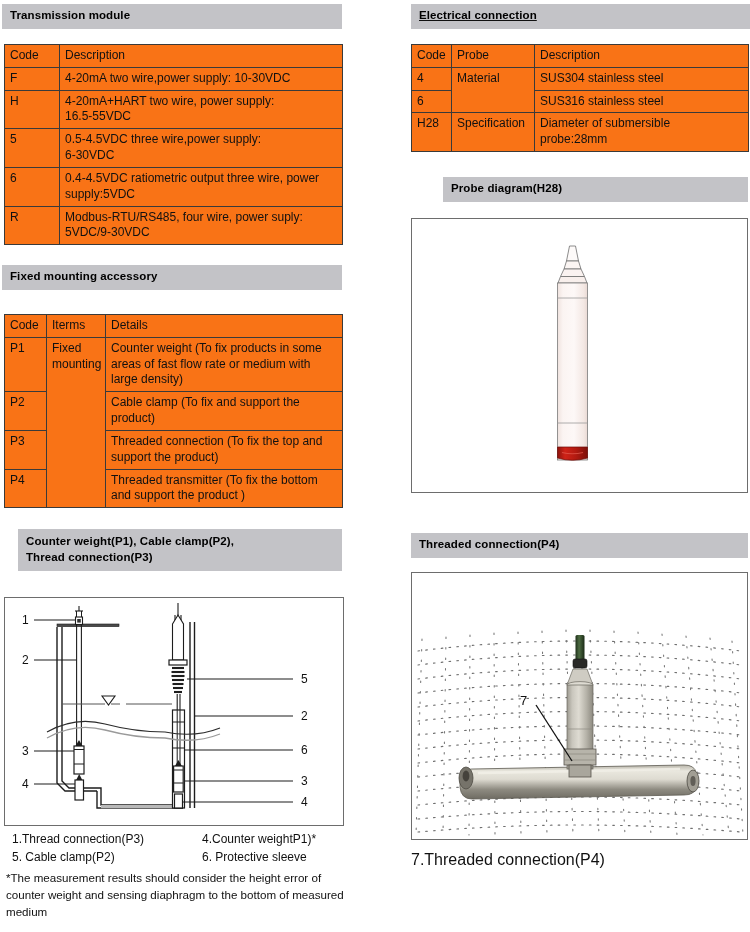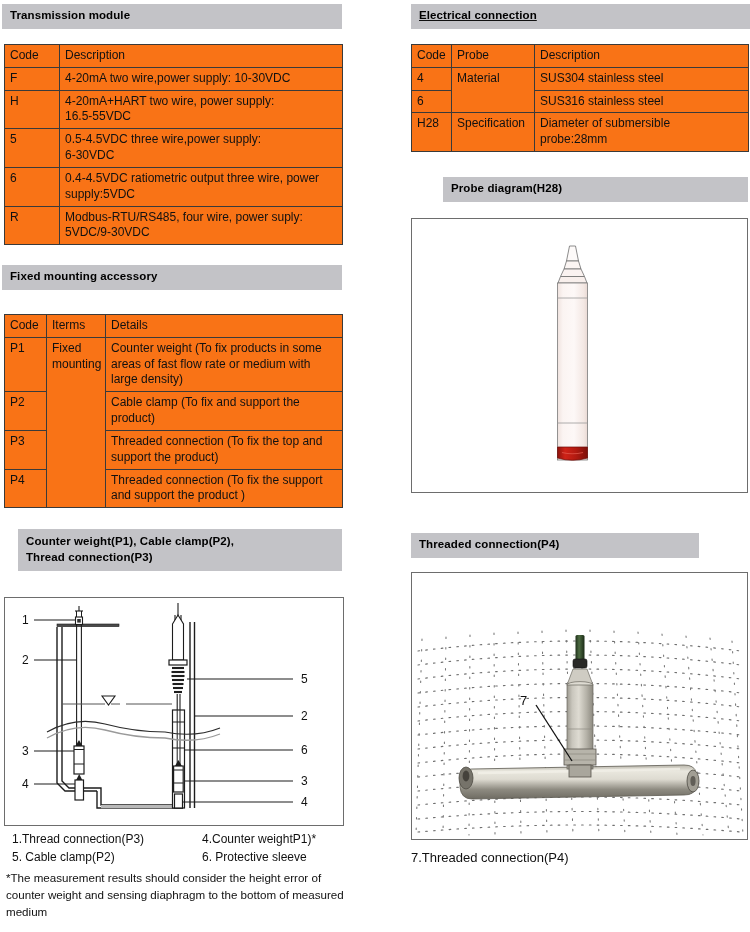--- a/index.html
+++ b/index.html
@@ -69,21 +69,21 @@
 
   
   .figbox {
     border: 1px solid #6d6d6d;
     background: #fff;
     position: relative;
     overflow: hidden;
   }
 
   .caption {
-    font-size: 13px;
+    font-size: 16px;
     line-height: 1.48;
     color: #111;
   }
   .legend-grid {
     display: grid;
     grid-template-columns: 190px 1fr;
     font-size: 12px;
     line-height: 1.5;
     padding-left: 8px;
   }
@@ -174,21 +174,21 @@
             <td style="white-space:pre-line">Cable clamp (To fix and support the
 product)</td>
           </tr>
           <tr>
             <td>P3</td>
             <td style="white-space:pre-line">Threaded connection (To fix the top and
 support the product)</td>
           </tr>
           <tr>
             <td>P4</td>
-            <td style="white-space:pre-line">Threaded connection (To fix the support
+            <td style="white-space:pre-line">Threaded transmitter (To fix the bottom
 and support the product )</td>
           </tr>
         </tbody>
       </table>
     </div>
 
     <div style="position:absolute; left:0; top:529px; width:340px;padding-left:16px;">
       <div class="sec-head two-line" style="white-space:pre-line">Counter weight(P1), Cable clamp(P2),
 Thread connection(P3)</div>
     </div>
@@ -391,21 +391,21 @@
 
           <path d="M145.5 79 L175.5 79" stroke="#9b9b9b" stroke-width="0.8"></path>
           <path d="M145.5 204 L175.5 204" stroke="#9b9b9b" stroke-width="0.8"></path>
 
           <path d="M145.5 228 L175.5 228 L175.5 239 Q 160.5 243.5, 145.5 239 Z" fill="url(#tipGrad)" stroke="#6e0d08" stroke-width="0.7"></path>
           <path d="M150 233.5 Q 160.5 236, 171 233.5" stroke="#e0594e" stroke-width="1.2" fill="none" opacity="0.75"></path>
         </g>
       </svg>
     </div>
 
-    <div style="position:absolute; left:0; top:533px; width:288px;">
+    <div style="position:absolute; left:0; top:533px; width:337px;">
       <div class="sec-head">Threaded connection(P4)</div>
     </div>
 
     <div class="figbox" style="position:absolute; left:0; top:572px; width:337px; height:268px;">
       <svg width="335" height="266" viewBox="0 0 335 266">
         <defs>
           <linearGradient id="probe3d" x1="0" y1="0" x2="1" y2="0">
             <stop offset="0%" stop-color="#9d9a90"></stop>
             <stop offset="20%" stop-color="#c9c6bd"></stop>
             <stop offset="45%" stop-color="#dedbd2"></stop>

